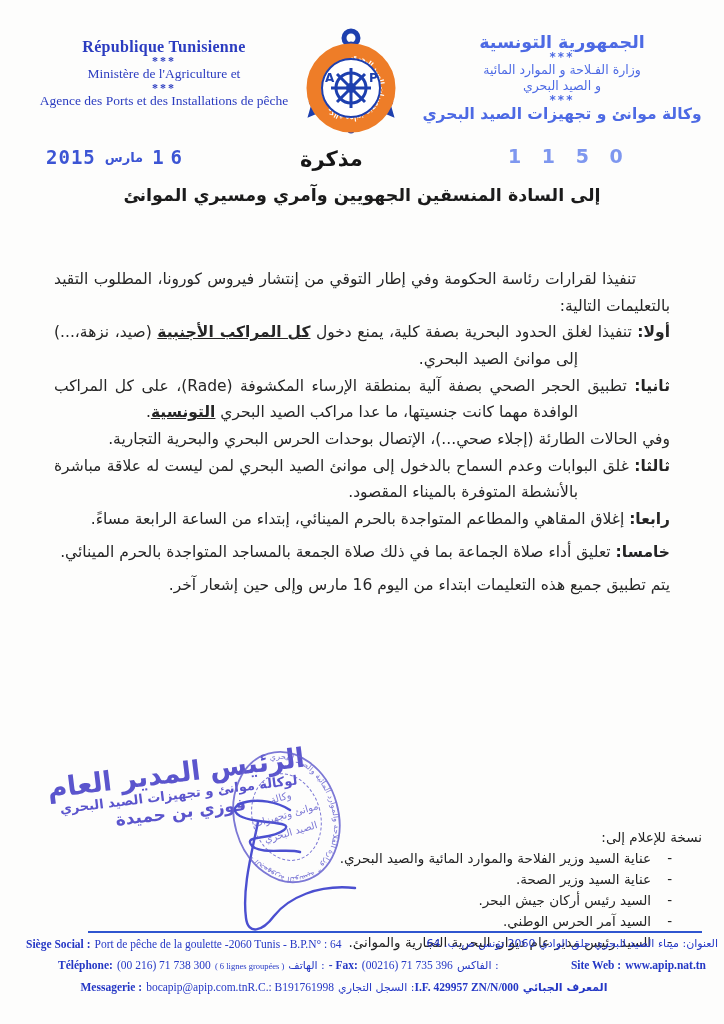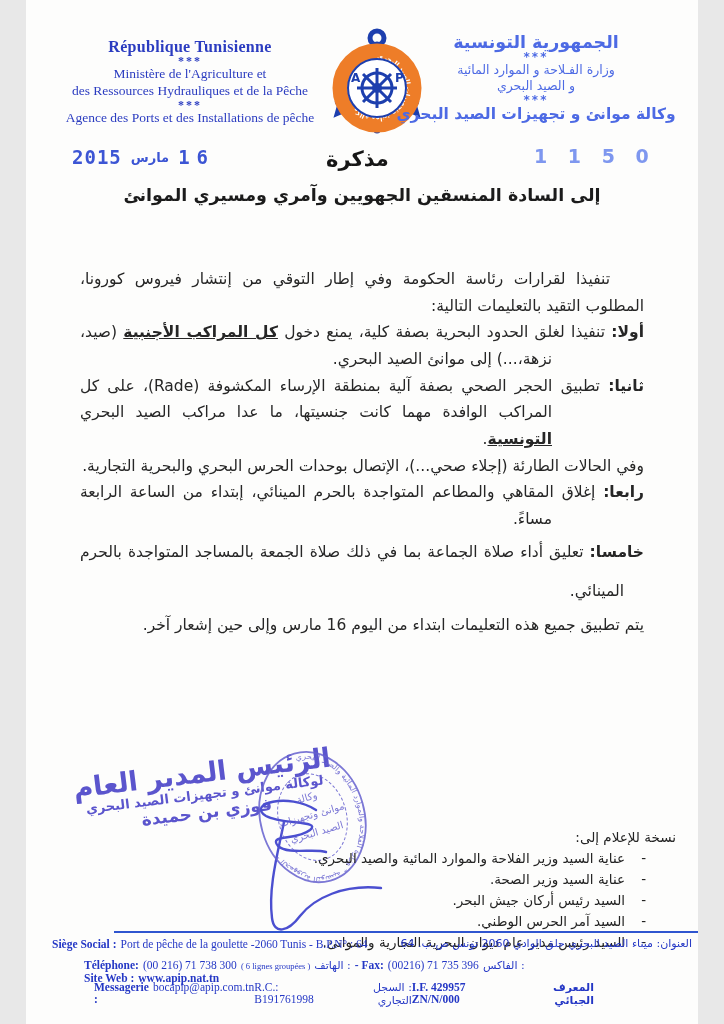--- a/index.html
+++ b/index.html
@@ -1,16 +1,16 @@
 <!DOCTYPE html>
 <html><head>
 <meta charset="utf-8">
 <style>
   html,body{margin:0;padding:0;background:#e8e8e8;}
-  .page{position:relative;width:672px;height:1024px;background:#fdfdfc;margin:0 auto;
+  .page{position:relative;width:724px;height:1024px;background:#fdfdfc;margin:0 auto;
         font-family:"DejaVu Sans",sans-serif;overflow:hidden;}
   
   .hdr-left{position:absolute;left:16px;top:38px;width:296px;text-align:center;
             color:#2b3cc0;font-family:"Liberation Serif",serif;}
   .fr-title{font-size:16px;font-weight:bold;letter-spacing:.3px;}
   .stars{font-size:12px;font-weight:bold;line-height:.85;letter-spacing:2px;}
   .fr-line{font-size:13.5px;line-height:1.25;}
   .date-stamp{position:absolute;left:46px;top:146px;direction:rtl;display:flex;align-items:center;gap:9px;
               color:#3c55d4;}
   .ds-day{font-family:"DejaVu Sans Mono",monospace;font-weight:bold;font-size:19px;letter-spacing:7px;}
@@ -49,37 +49,36 @@
   .cc{position:absolute;right:22px;top:827px;width:400px;direction:rtl;color:#232323;
       font-size:13.5px;line-height:1.55;}
   .cc-heading{text-align:right;}
   .cc-item{display:flex;direction:rtl;gap:16px;padding-right:30px;white-space:nowrap;}
   .cc-dash{flex:none;}
   
   .divider{position:absolute;left:88px;top:931px;width:614px;height:2px;background:#2f55cf;}
   .footer{color:#2437c5;font-family:"Liberation Serif",serif;}
   .f-line{position:absolute;display:flex;align-items:baseline;}
   .f1{left:26px;right:6px;top:937px;justify-content:space-between;font-size:11.5px;align-items:center;}
-  .f2{left:58px;right:18px;top:959px;justify-content:space-between;font-size:11.5px;flex-direction:column;}
+  .f2{left:58px;right:18px;top:959px;justify-content:space-between;font-size:11.5px;}
   .f3{left:68px;right:104px;top:981px;justify-content:center;font-size:11.5px;}
   .fb{font-weight:bold;}
   .f-ar{direction:rtl;font-family:"DejaVu Sans",sans-serif;font-size:11px;}
   .f-note{font-size:8.5px;}
   .seg{display:inline-flex;gap:4px;align-items:baseline;}
 </style>
 </head>
 <body>
 
 <div class="page">
 
   <div class="hdr-left">
     <div class="fr-title">République Tunisienne</div>
     <div class="stars">***</div>
     <div class="fr-line">Ministère  de l'Agriculture et</div>
-    <div class="fr-line">des Ressources Hydrauliques et de la Pêche</div>
     <div class="stars">***</div>
     <div class="fr-line">Agence des Ports et des Installations de pêche</div>
   </div>
 
   <div class="date-stamp">
     <span class="ds-day">16</span>
     <span class="ds-month">مارس</span>
     <span class="ds-year">2015</span>
   </div>
 
@@ -129,20 +128,21 @@
   <div class="recipient">إلى السادة المنسقين الجهويين وآمري ومسيري الموانئ</div>
 
   <div class="body-text">
     <p class="p-intro">تنفيذا لقرارات رئاسة الحكومة وفي إطار التوقي من إنتشار فيروس كورونا، المطلوب التقيد بالتعليمات التالية:</p>
 
     <p class="p-item"><span class="lbl">أولا:</span><span> تنفيذا لغلق الحدود البحرية بصفة كلية، يمنع دخول </span><span class="emph">كل المراكب الأجنبية</span><span> (صيد، نزهة،...) إلى موانئ الصيد البحري.</span></p>
 
     <p class="p-item"><span class="lbl">ثانيا:</span><span> تطبيق الحجر الصحي بصفة آلية بمنطقة الإرساء المكشوفة (Rade)، على كل المراكب الوافدة مهما كانت جنسيتها، ما عدا مراكب الصيد البحري </span><span class="emph">التونسية</span><span>.</span></p>
     <p class="p-flush">وفي الحالات الطارئة (إجلاء صحي...)، الإتصال بوحدات الحرس البحري والبحرية التجارية.</p>
 
+    <p class="p-item"><span class="lbl">ثالثا:</span><span> غلق البوابات وعدم السماح بالدخول إلى موانئ الصيد البحري لمن ليست له علاقة مباشرة بالأنشطة المتوفرة بالميناء المقصود.</span></p>
 
     <p class="p-item"><span class="lbl">رابعا:</span><span> إغلاق المقاهي والمطاعم المتواجدة بالحرم المينائي، إبتداء من الساعة الرابعة مساءً.</span></p>
 
     <p class="p-five"><span class="lbl">خامسا:</span><span> تعليق أداء صلاة الجماعة بما في ذلك صلاة الجمعة بالمساجد المتواجدة بالحرم المينائي.</span></p>
 
     <p class="p-close">يتم تطبيق جميع هذه التعليمات ابتداء من اليوم 16 مارس وإلى حين إشعار آخر.</p>
   </div>
 
   <div class="sig-stamp-text">
     <div class="sig-title">الرئيس المدير العام</div>

